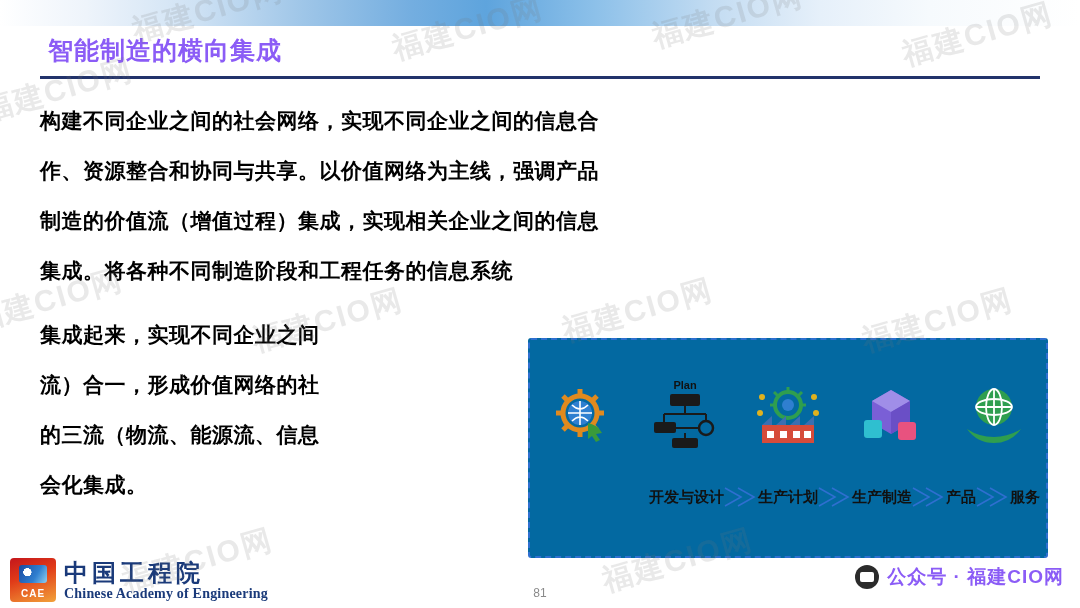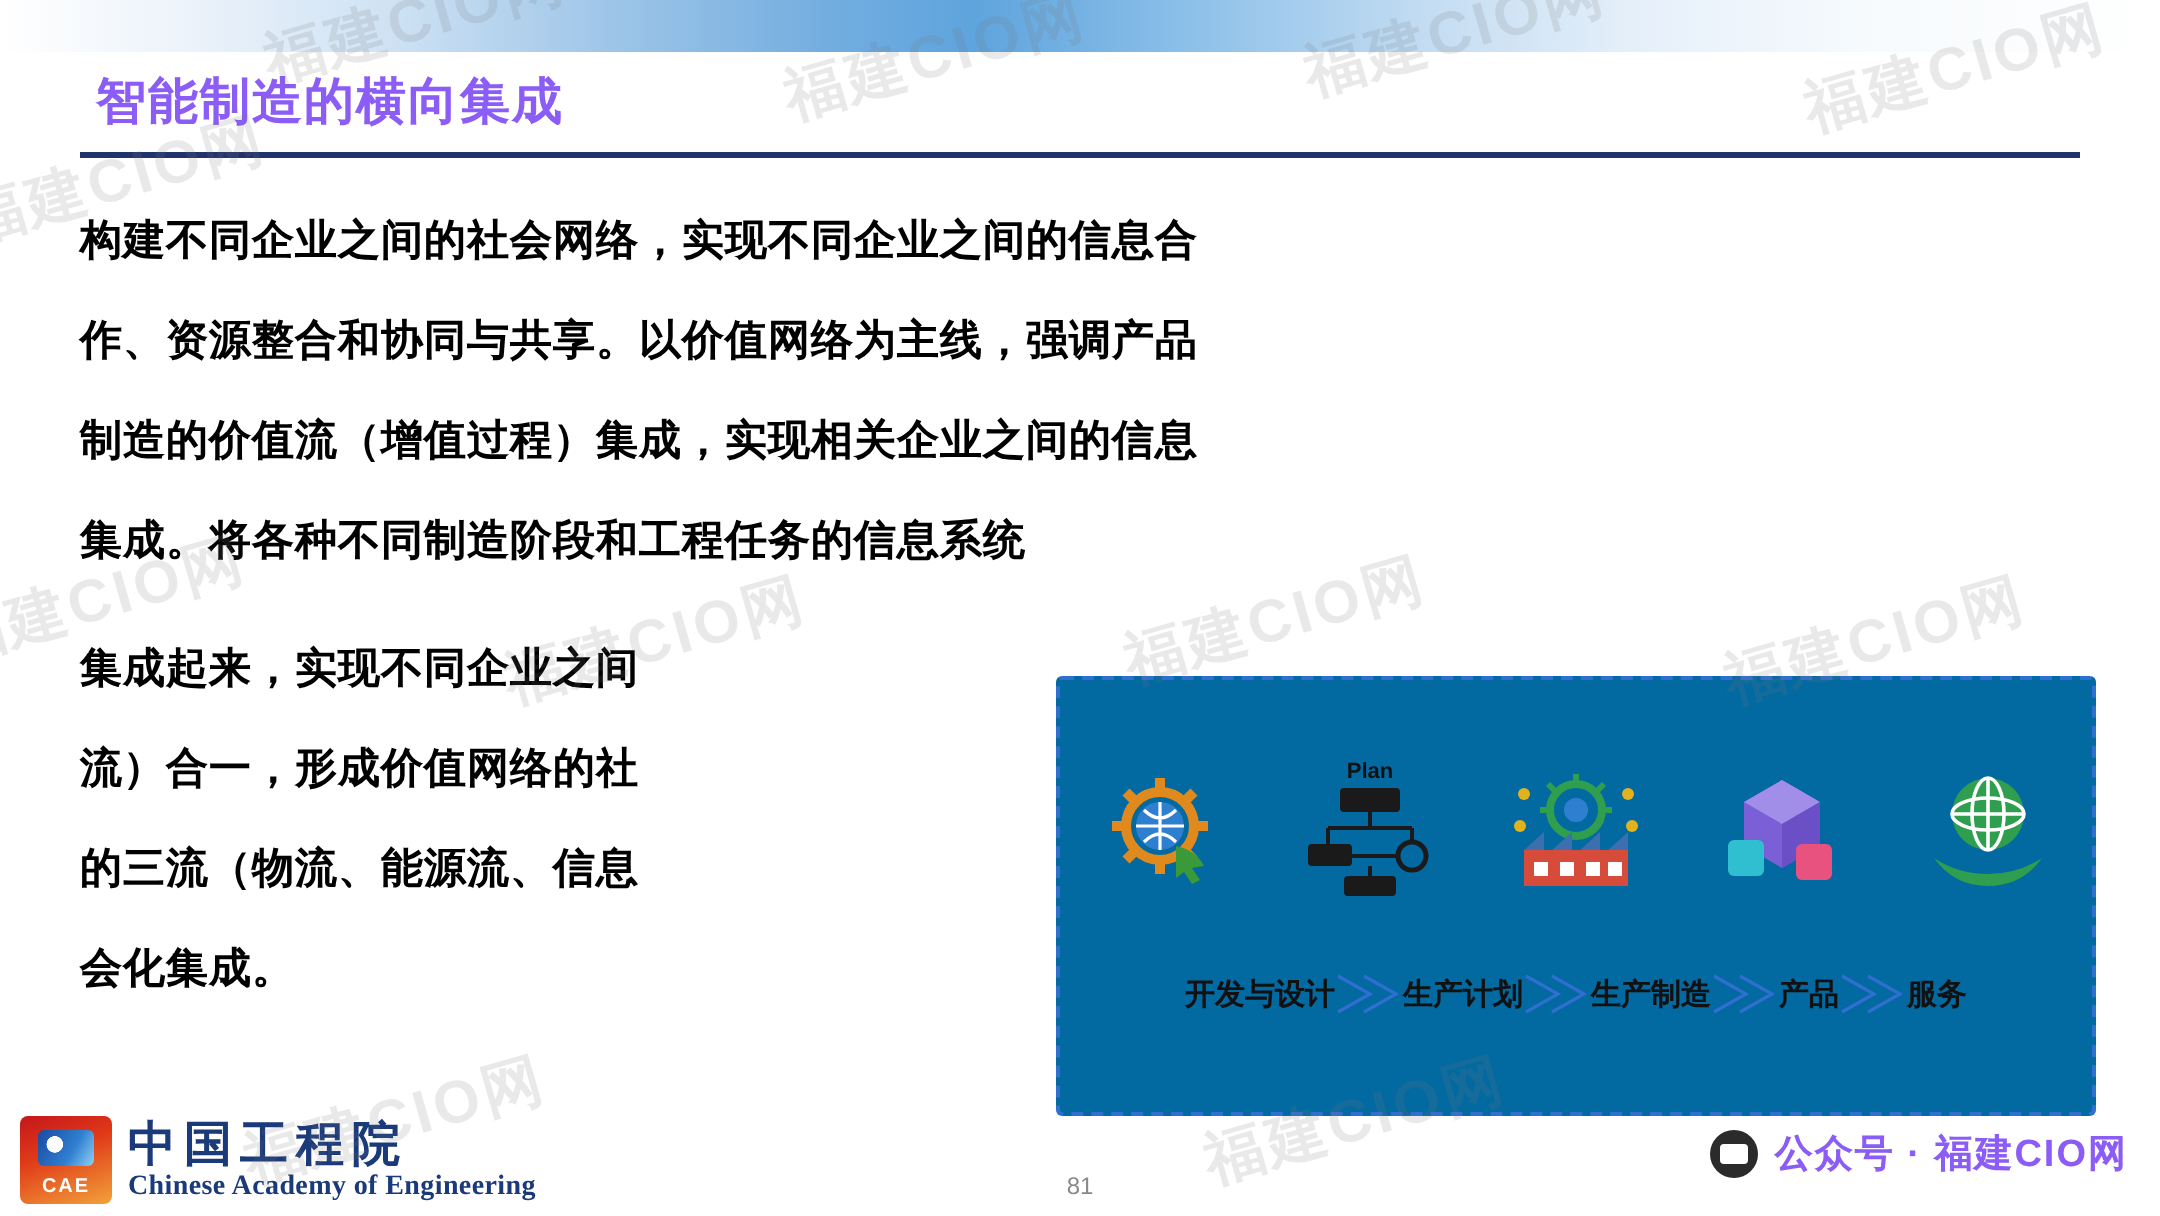--- a/index.html
+++ b/index.html
@@ -93,21 +93,21 @@
     line-height: 1;
   }
   .fig-labels {
     position: absolute;
     left: 0;
     top: 140px;
     width: 100%;
     height: 34px;
     display: flex;
     align-items: center;
-    justify-content: center;
+    justify-content: flex-end;
     padding: 0 6px;
     box-sizing: border-box;
   }
   .fig-label {
     font-size: 15px;
     font-weight: bold;
     color: #111111;
     white-space: nowrap;
   }
   .arrow {

